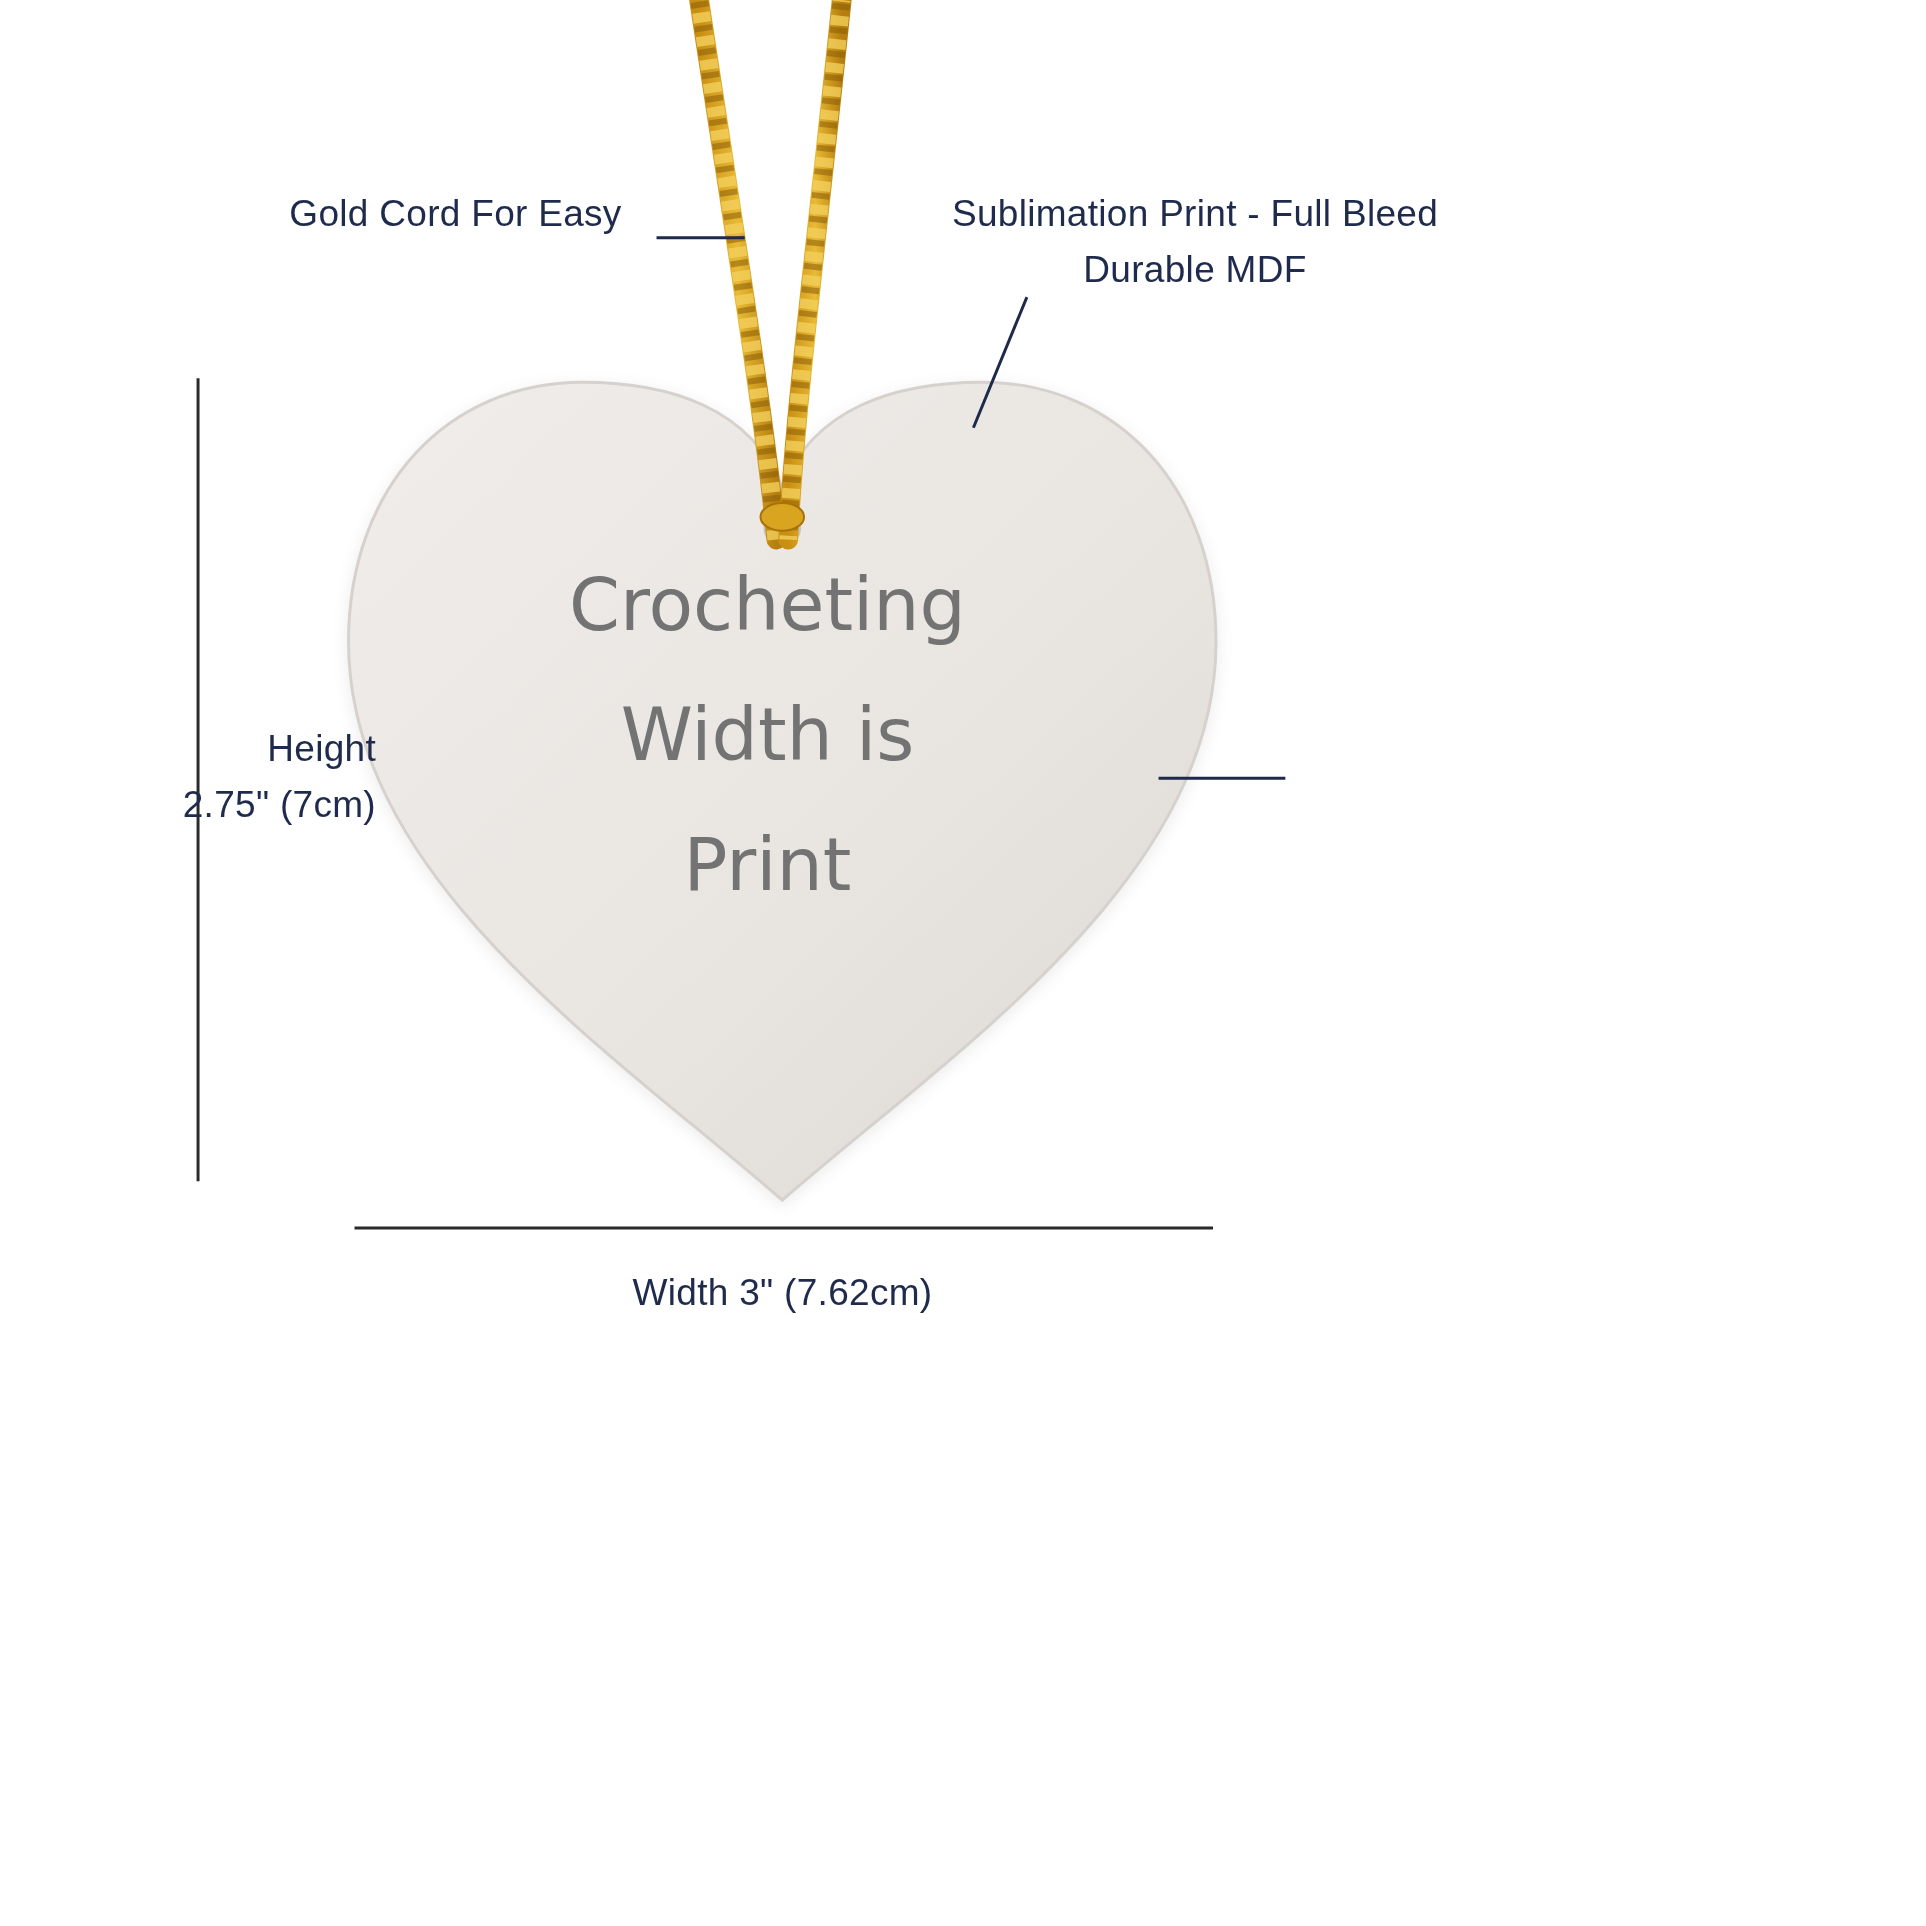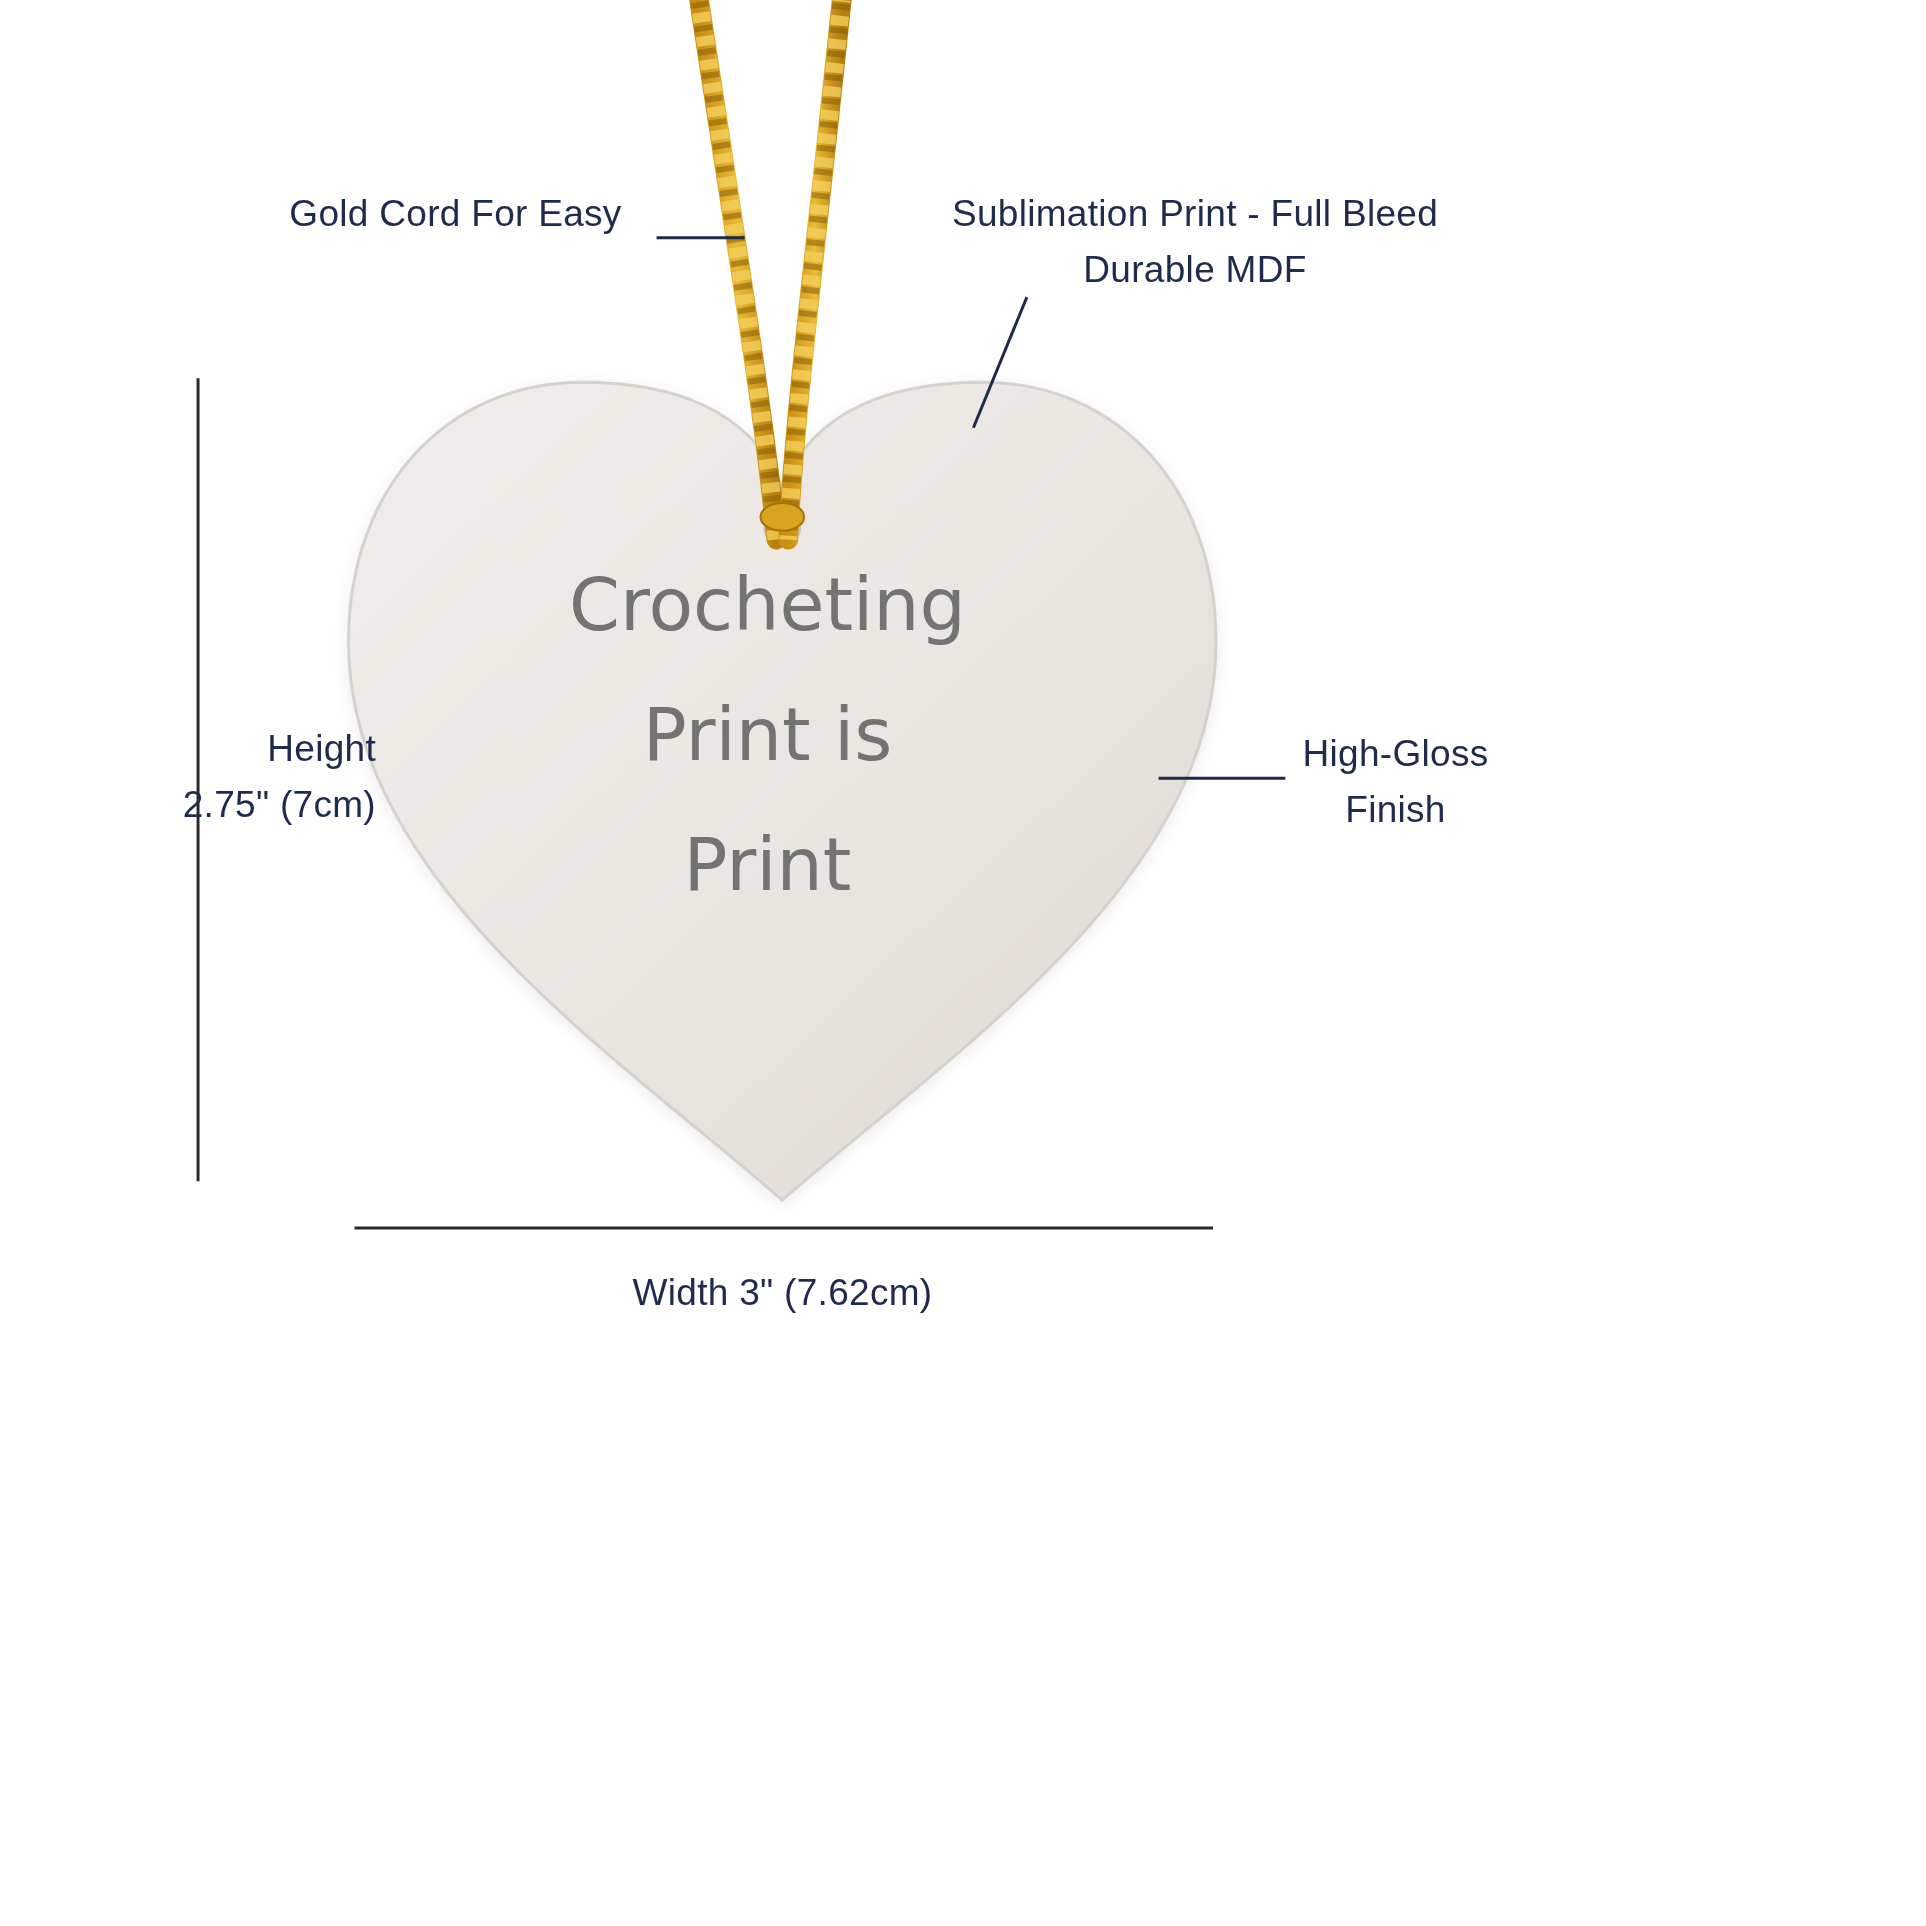--- a/index.html
+++ b/index.html
@@ -99,41 +99,37 @@
 
     <line x1="1170" y1="786" x2="1298" y2="786" stroke="#1e2a4a" stroke-width="3"></line>
 
     <line x1="200" y1="382" x2="200" y2="1193" stroke="#2a2a2a" stroke-width="3"></line>
 
     <line x1="358" y1="1240" x2="1225" y2="1240" stroke="#2a2a2a" stroke-width="3"></line>
   </svg>
 
   <div class="ornament-text">
     <span class="ln">Crocheting</span>
-    <span class="ln">Print is</span>
+    <span class="ln">Width is</span>
     <span class="ln">Print</span>
   </div>
 
   <div class="label lbl-cord">
     <span class="ln">Gold Cord For Easy</span>
   </div>
 
   <div class="label lbl-print">
     <span class="ln">Sublimation Print - Full Bleed</span>
     <span class="ln">Durable MDF</span>
   </div>
 
   <div class="label lbl-height">
     <span class="ln">Height</span>
     <span class="ln">2.75" (7cm)</span>
   </div>
 
-  <div class="label lbl-finish">
-    <span class="ln">High-Gloss</span>
-    <span class="ln">Finish</span>
-  </div>
 
   <div class="label lbl-width">
     <span class="ln">Width 3" (7.62cm)</span>
   </div>
 
 </div>
 
 
 </body></html>

